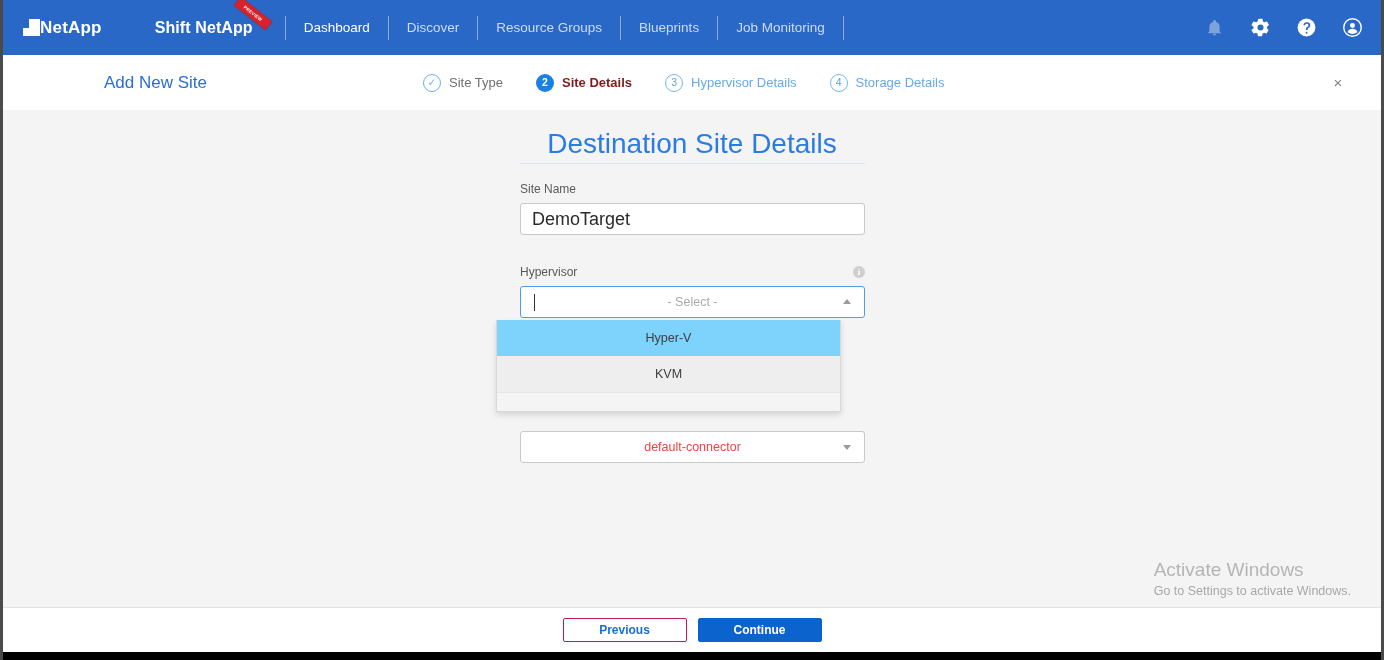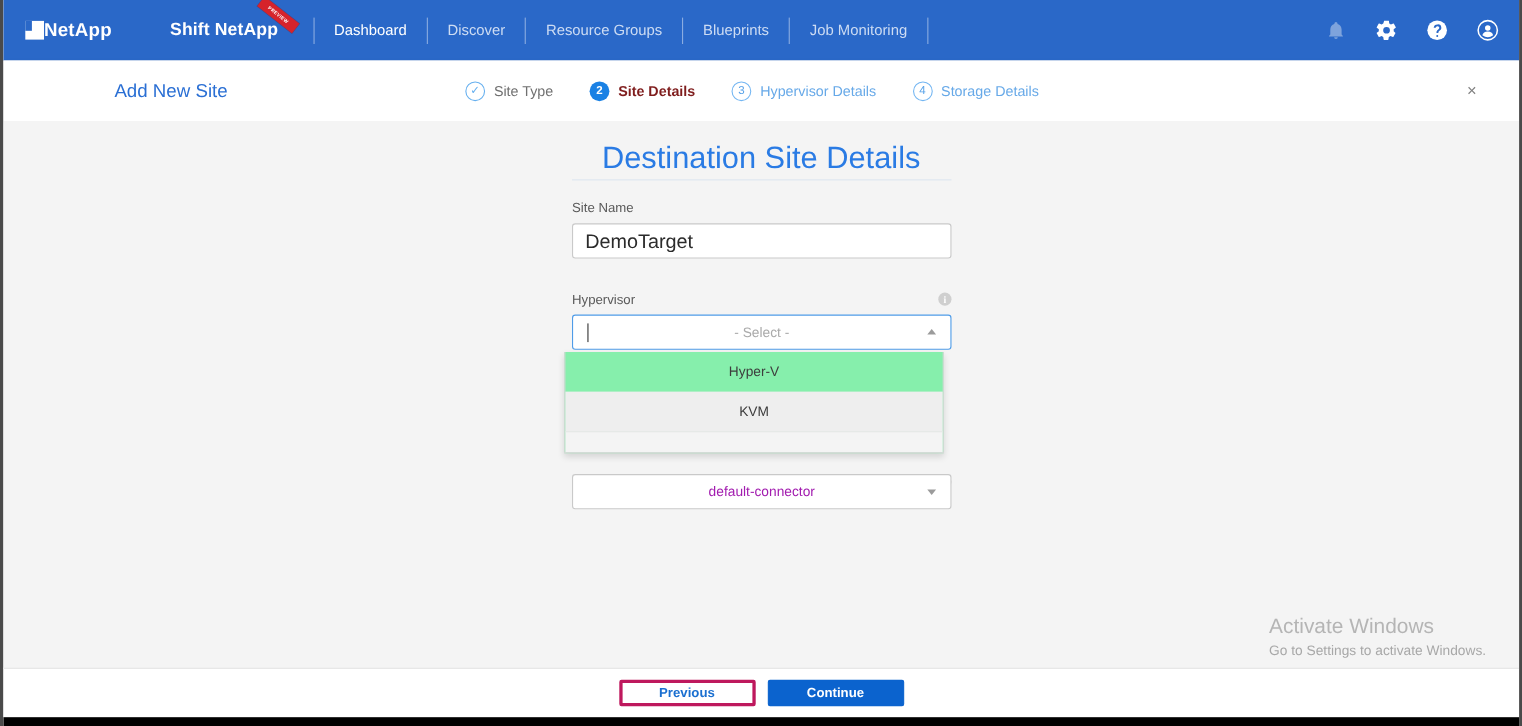--- a/index.html
+++ b/index.html
@@ -138,35 +138,35 @@
     background:#ffffff;border:1px solid #c9c9c9;border-radius:3px;
     display:flex;align-items:center;position:relative;
   }
   .ctrl.text{padding:0 11px;}
   .ctrl.text .val{font-size:18px;color:#2b2b2b;}
   .ctrl.focused{border:1.5px solid #4f9ce8;border-radius:3px;}
   .ctrl .center{
     position:absolute;left:0;right:0;text-align:center;font-size:12.5px;
   }
   .placeholder{color:#aaaaaa;}
-  .selected-val{color:#a21caf;}
+  .selected-val{color:#ef4444;}
   .caret{
     position:absolute;left:13px;top:7px;width:1px;height:17px;background:#333333;
   }
   .chev{
     position:absolute;right:13px;top:50%;margin-top:-2px;
     width:0;height:0;border-left:4.5px solid transparent;
     border-right:4.5px solid transparent;
   }
   .chev.down{border-top:5px solid #9b9b9b;}
   .chev.up{border-bottom:5px solid #9b9b9b;margin-top:-3px;}
 
   .dropdown{
-    position:absolute;left:510px;top:320px;width:345px;
-    background:#86efac;
+    position:absolute;left:493px;top:320px;width:345px;
+    background:#7dd3fc;
     border:1px solid #d8d8d8;border-top:none;
     box-sizing:border-box;
     box-shadow:0 3px 6px rgba(0,0,0,.13);
     z-index:20;
   }
   .dd-opt{
     height:36px;display:flex;align-items:center;justify-content:center;
     font-size:12.5px;color:#3d3d3d;cursor:pointer;
   }
   .dd-opt.hover{background:#eeeeee;}
@@ -187,21 +187,21 @@
     position:absolute;left:0;bottom:8px;width:100%;height:44px;
     background:#ffffff;
     display:flex;align-items:center;justify-content:center;gap:11px;
     border-top:1px solid #e2e2e2;
   }
   .btn{
     box-sizing:border-box;height:24px;min-width:124px;
     display:flex;align-items:center;justify-content:center;
     font-size:12px;font-weight:bold;border-radius:2px;cursor:pointer;
   }
-  .btn.secondary{background:#ffffff;border:3px solid #be185d;color:#1a6fd0;}
+  .btn.secondary{background:#ffffff;border:1px solid #be185d;color:#1a6fd0;}
   .btn.primary{background:#0b63ce;border:1px solid #0b63ce;color:#ffffff;}
   .blackbar{
     position:absolute;left:0;bottom:0;width:100%;height:8px;background:#000000;
   }
 </style>
 </head>
 <body>
 
 <div id="app">
 

